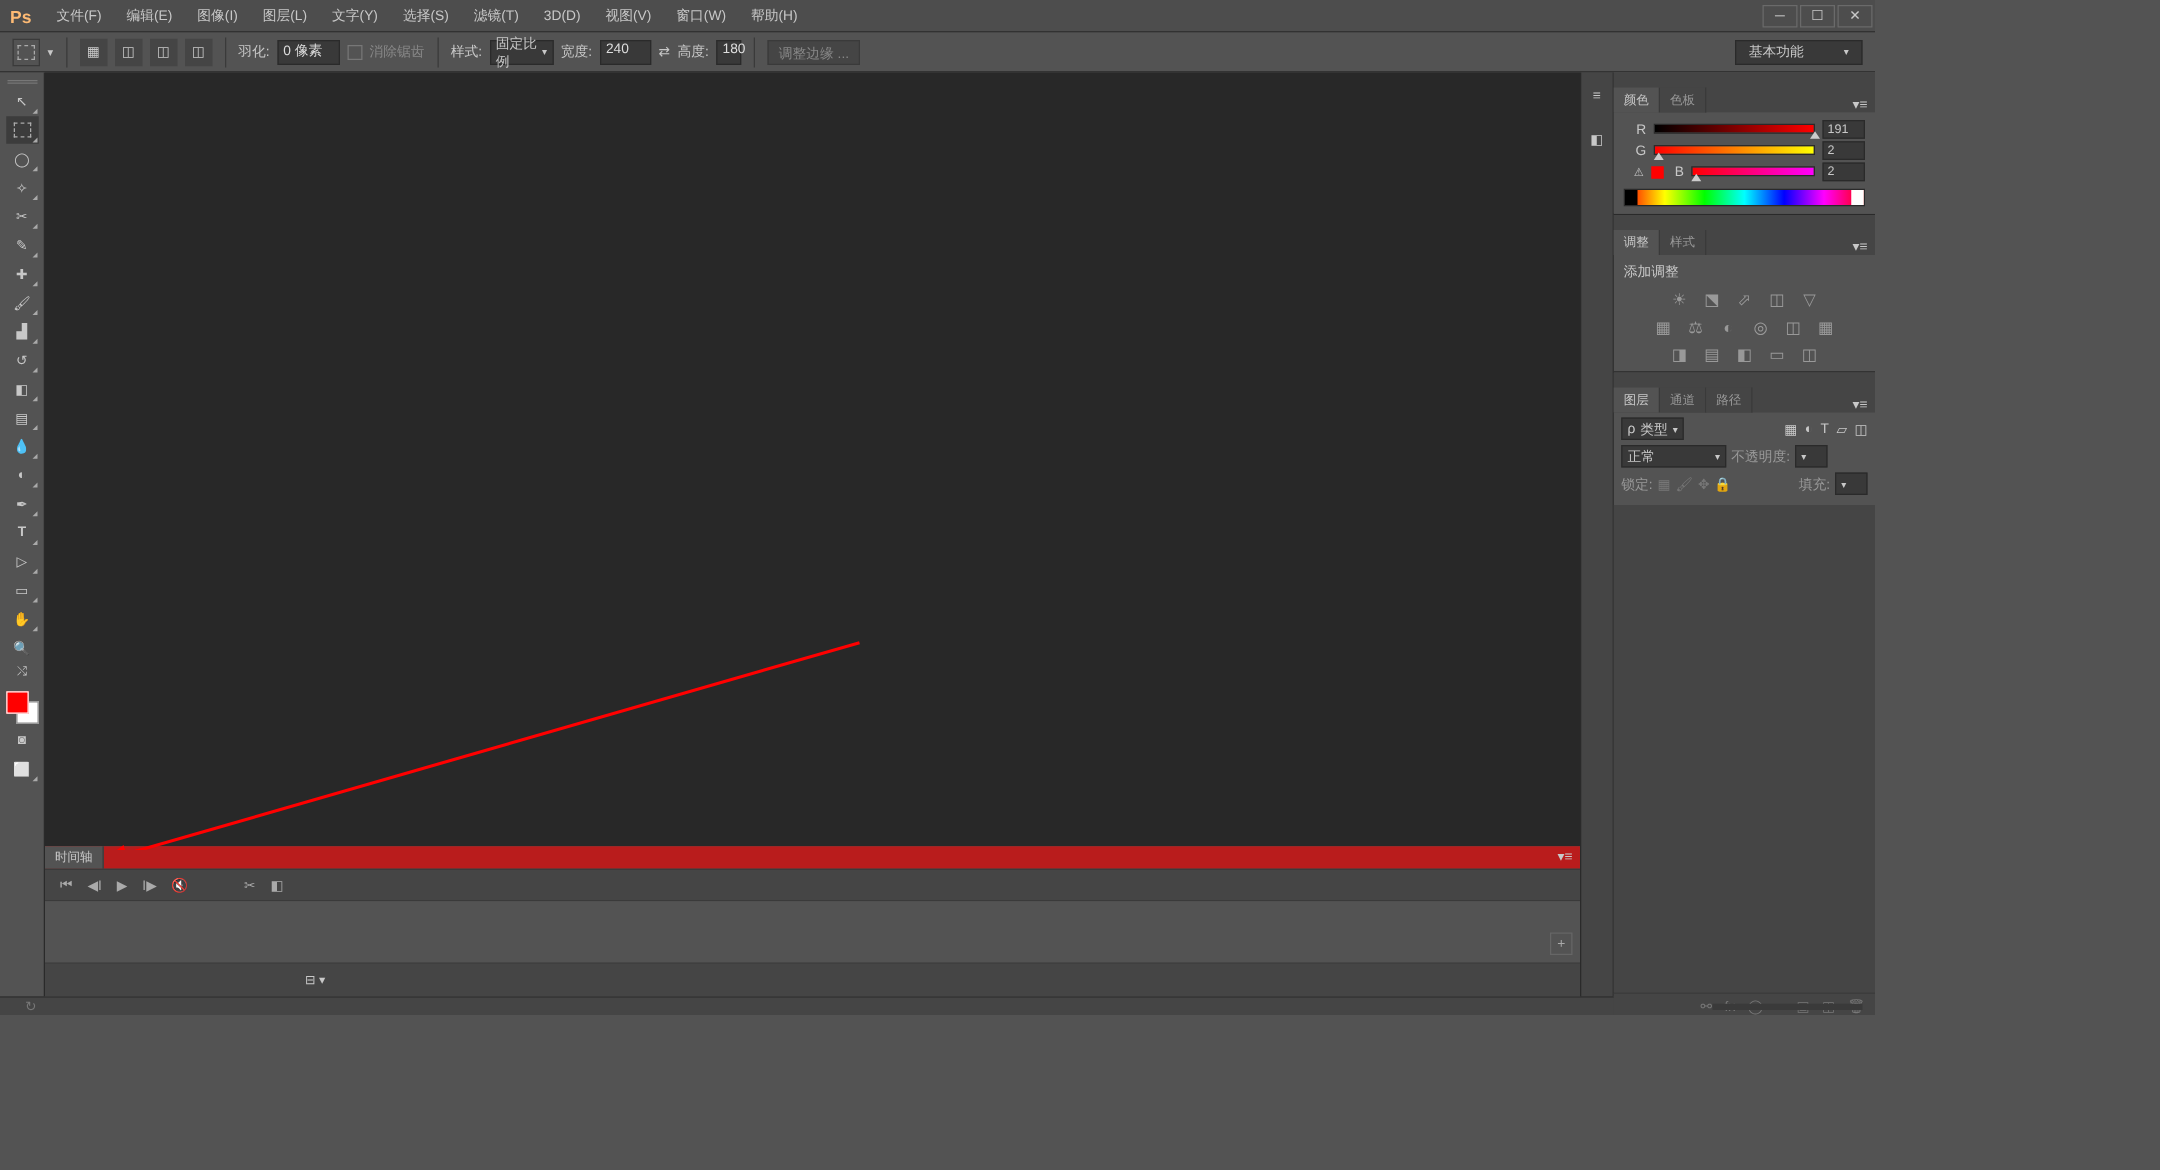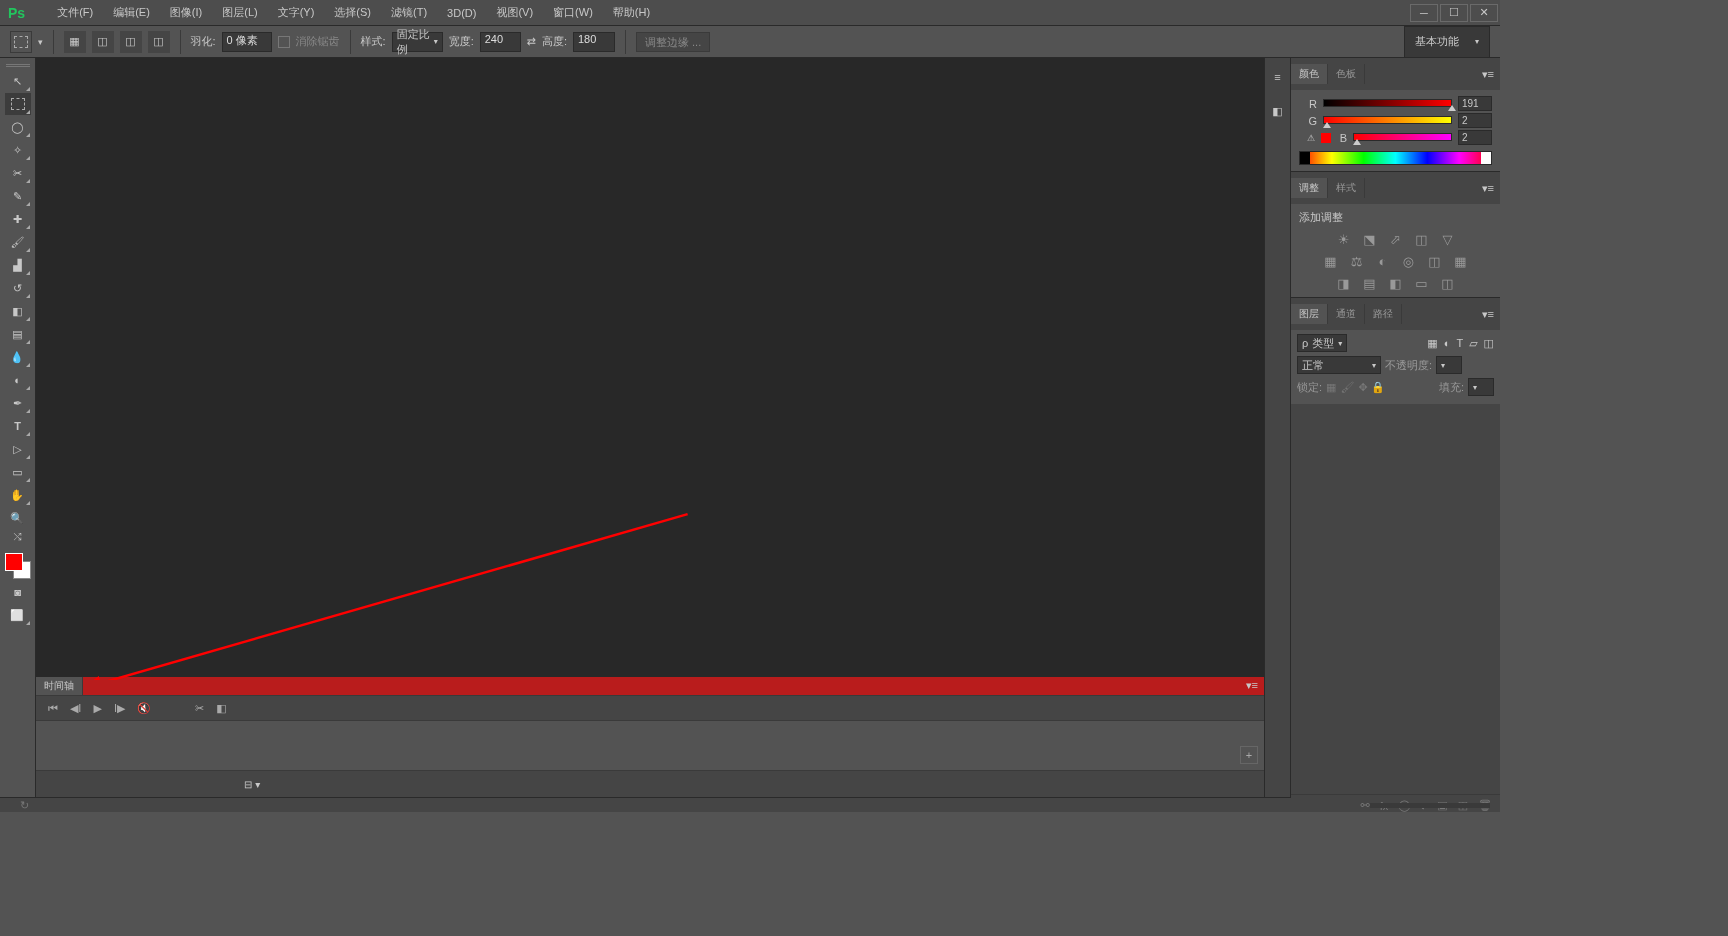--- a/index.html
+++ b/index.html
@@ -1,30 +1,30 @@
 <!DOCTYPE html>
 <html><head>
 <meta charset="utf-8">
 <style>
 *{margin:0;padding:0;box-sizing:border-box;font-family:"Microsoft YaHei",Arial,sans-serif;font-size:11px;color:#c8c8c8;user-select:none}
 body{background:#535353;width:1500px;height:812px;overflow:hidden;position:relative}
 .titlebar{height:26px;background:#4d4d4d;display:flex;align-items:center;padding-left:8px;border-bottom:1px solid #2a2a2a}
-.titlebar .logo{color:#22c55e;font-weight:bold;font-size:14px;margin-right:22px}
+.titlebar .logo{color:#fdba74;font-weight:bold;font-size:14px;margin-right:10px}
 .titlebar .menu-item{padding:0 10px;height:26px;display:flex;align-items:center;cursor:default}
 .titlebar .window-controls{margin-left:auto;display:flex}
 .titlebar .window-controls div{width:28px;height:18px;display:flex;align-items:center;justify-content:center;margin-right:2px;border:1px solid #6a6a6a;background:#4d4d4d}
 .optionsbar{height:32px;background:#535353;border-bottom:1px solid #2a2a2a;display:flex;align-items:center;padding:0 10px;gap:6px}
 .tool-icon-box{width:22px;height:22px;border:1px solid #3a3a3a;display:flex;align-items:center;justify-content:center;background:#535353}
 .dash-box{border:1px dashed #aaa;width:14px;height:12px}
 .sq-btn{width:22px;height:22px;display:flex;align-items:center;justify-content:center;background:#454545}
 .input-field{background:#393939;border:1px solid #2a2a2a;width:50px;height:20px;padding:0 4px;color:#ddd}
 .select-field{background:#393939;border:1px solid #2a2a2a;width:51px;height:20px;padding:0 4px;color:#ddd;display:flex;align-items:center;justify-content:space-between}
 .ghost-btn{background:#454545;border:1px solid #3a3a3a;padding:2px 8px;height:20px;color:#888}
 .sep{width:1px;height:24px;background:#3a3a3a;margin:0 4px}
-.workspace-btn{margin-left:auto;background:#393939;border:1px solid #2a2a2a;padding:2px 10px;height:32px;display:flex;align-items:center;gap:16px}
+.workspace-btn{margin-left:auto;background:#393939;border:1px solid #2a2a2a;padding:2px 10px;height:20px;display:flex;align-items:center;gap:32px}
 .main{display:flex;height:calc(100% - 26px - 32px - 15px);position:relative}
 .toolbox{width:36px;background:#535353;border-right:1px solid #2a2a2a;display:flex;flex-direction:column;align-items:center;padding-top:6px}
 .toolbox .grip{width:24px;height:4px;display:flex;flex-direction:column;gap:1px;margin-bottom:2px}
 .toolbox .grip span{height:1px;background:#777}
 .toolbox .tool{width:26px;height:22px;display:flex;align-items:center;justify-content:center;position:relative;margin-bottom:1px}
 .toolbox .tool.active{background:#3c3c3c}
 .toolbox .tri{position:absolute;right:1px;bottom:1px;width:0;height:0;border-style:solid;border-width:0 0 4px 4px;border-color:transparent transparent #aaa transparent}
 .toolbox .colors{margin-top:6px;position:relative;width:30px;height:30px}
 .toolbox .colors .fg{position:absolute;width:18px;height:18px;background:#ff0000;border:1px solid #fff;left:2px;top:2px;z-index:2}
 .toolbox .colors .bg{position:absolute;width:18px;height:18px;background:#fff;border:1px solid #888;right:2px;bottom:2px}
@@ -35,21 +35,21 @@
 .timeline-tab{height:18px;background:#b91c1c;display:flex}
 .timeline-tab .tab{background:#535353;padding:2px 8px;border-right:1px solid #3a3a3a;font-size:10px}
 .timeline-tab .flyout{margin-left:auto;padding:2px 6px}
 .timeline-controls{height:26px;background:#454545;display:flex;align-items:center;gap:12px;padding:0 12px;border-top:1px solid #3a3a3a;border-bottom:1px solid #3a3a3a}
 .timeline-body{flex:1;background:#535353;position:relative;border-bottom:1px solid #3a3a3a}
 .timeline-footer{height:26px;background:#454545;display:flex;align-items:center;padding:0 8px}
 .right-dock{width:26px;background:#454545;display:flex;flex-direction:column;align-items:center;padding-top:10px;gap:16px;border-left:1px solid #2a2a2a}
 .right-dock .dock-icon{width:18px;height:18px;display:flex;align-items:center;justify-content:center}
 .panels{width:210px;background:#535353;display:flex;flex-direction:column;border-left:1px solid #2a2a2a}
 .panel{border-bottom:1px solid #2a2a2a}
-.panel-tabs{height:32px;background:#454545;display:flex;align-items:center}
+.panel-tabs{height:32px;background:#454545;display:flex;align-items:flex-end}
 .panel-tabs .tab{padding:3px 8px;font-size:10px;background:#535353;border-right:1px solid #3a3a3a}
 .panel-tabs .tab.inactive{background:#454545;color:#999}
 .panel-tabs .flyout{margin-left:auto;padding:0 6px}
 .color-panel-body{padding:6px 8px;background:#535353}
 .slider-row{display:flex;align-items:center;gap:6px;margin-bottom:2px}
 .slider-row .lab{width:10px;text-align:right}
 .slider-row .track{flex:1;height:10px;position:relative}
 .slider-row .track .bar{height:8px;border:1px solid #2a2a2a}
 .slider-row .track .thumb{position:absolute;top:6px;width:0;height:0;border-style:solid;border-width:0 4px 6px 4px;border-color:transparent transparent #ccc transparent}
 .slider-row .val{width:34px;background:#393939;border:1px solid #2a2a2a;padding:1px 3px;font-size:10px}
@@ -113,21 +113,21 @@
   <div class="sep"></div>
   <span>样式:</span>
   <div class="select-field">
       <span>固定比例</span>
       <span style="font-size:8px">▾</span>
     </div>
   <span>宽度:</span>
   <div class="input-field" style="width:41px">240</div>
   <span>⇄</span>
   <span>高度:</span>
-  <div class="input-field" style="width:42px">180</div>
+  <div class="input-field" style="width:20px">180</div>
   <div class="sep"></div>
   <div class="ghost-btn">调整边缘 ...</div>
   <div class="workspace-btn">
       <span>基本功能</span>
       <span style="font-size:8px">▾</span>
     </div>
 </div>
 
 <div class="main">
 

